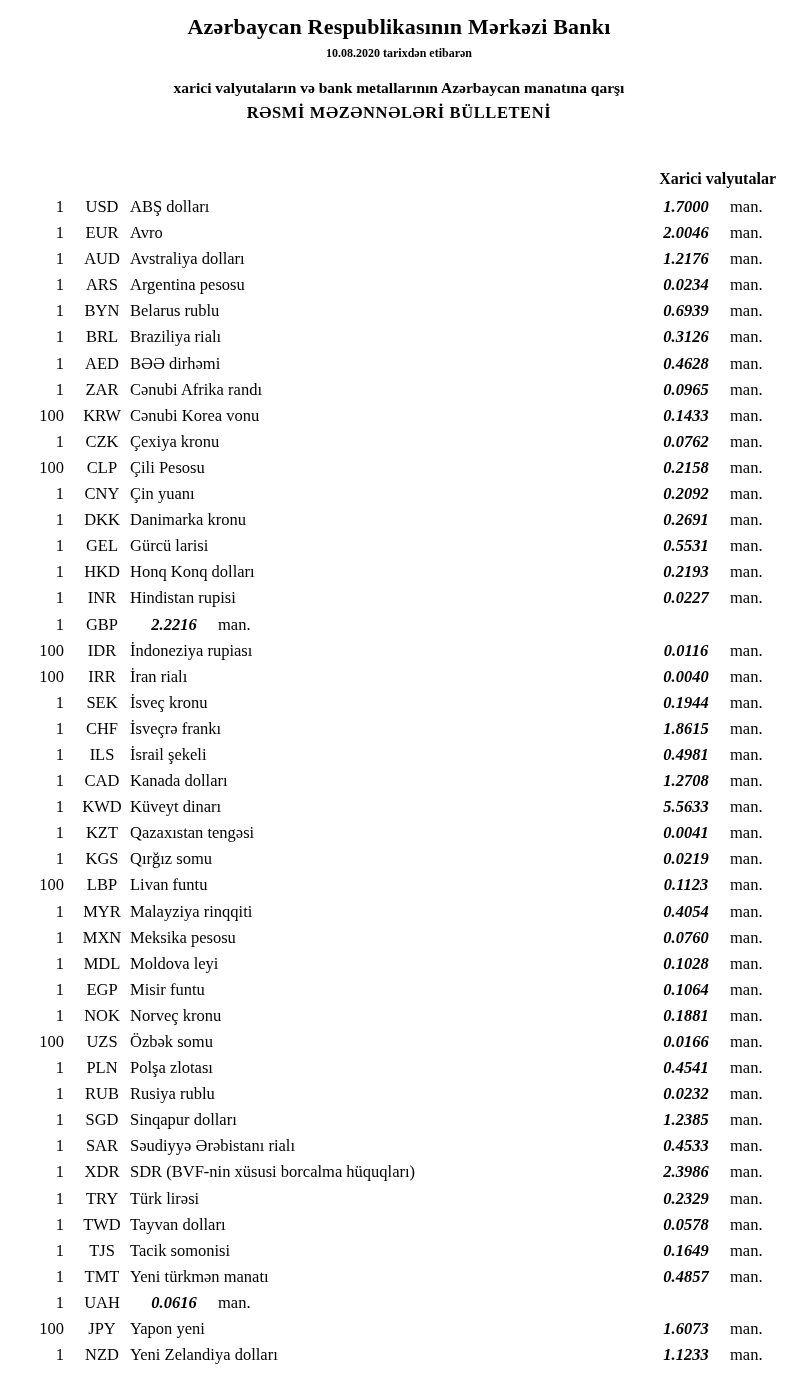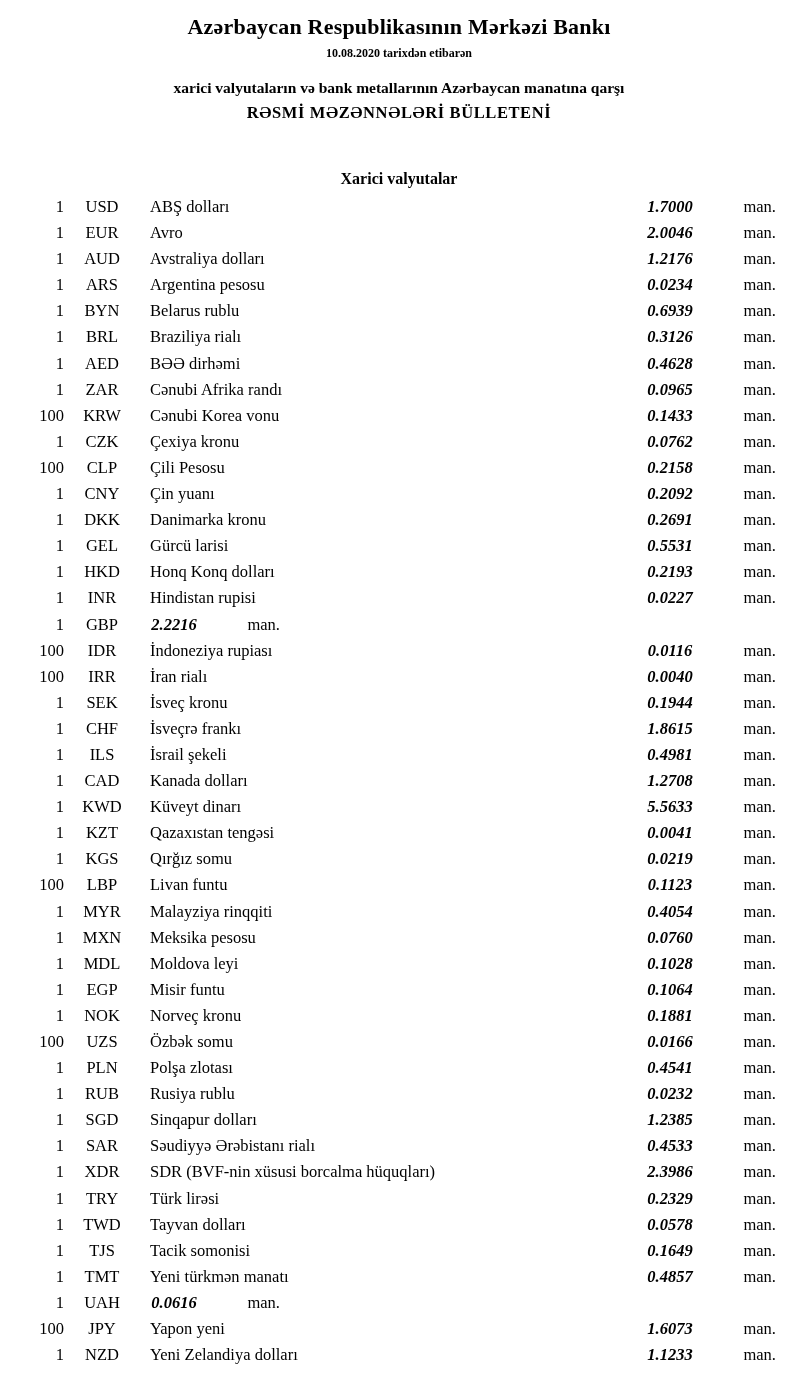--- a/index.html
+++ b/index.html
@@ -28,47 +28,47 @@
     font-weight: bold;
     margin-top: 18px;
   }
   .bulletin-title {
     font-size: 16.5px;
     font-weight: bold;
     margin-top: 6px;
     letter-spacing: 0.6px;
   }
   .section-title {
-    text-align: center;
+    text-align: right;
     font-size: 16px;
     font-weight: bold;
     margin-top: 47px;
     margin-bottom: 6px;
   }
   .rates { width: 100%; }
   .row {
     display: flex;
     align-items: baseline;
     height: 26.1px;
     font-size: 16.5px;
     line-height: 26.1px;
     white-space: nowrap;
   }
   .qty { width: 42px; text-align: right; flex: 0 0 auto; }
   .code { width: 56px; text-align: center; margin-left: 10px; flex: 0 0 auto; }
-  .name { flex: 1 1 auto; margin-left: 20px; overflow: hidden; }
+  .name { flex: 1 1 auto; margin-left: 0; overflow: hidden; }
   .rate {
     width: 88px;
     text-align: center;
     font-weight: bold;
     font-style: italic;
     flex: 0 0 auto;
     font-family: Liberation Serif, serif;
   }
-  .unit { width: 46px; margin-left: 16px; text-align: right; flex: 0 0 auto; }
+  .unit { width: 46px; text-align: left; flex: 0 0 auto; }
 </style>
 </head>
 <body>
 
 <div class="page">
   <header>
     <div class="bank-title">Azərbaycan Respublikasının Mərkəzi Bankı</div>
     <div class="date-line">10.08.2020 tarixdən etibarən</div>
     <div class="subtitle">xarici valyutaların və bank metallarının Azərbaycan manatına qarşı</div>
     <div class="bulletin-title">RƏSMİ MƏZƏNNƏLƏRİ BÜLLETENİ</div>

